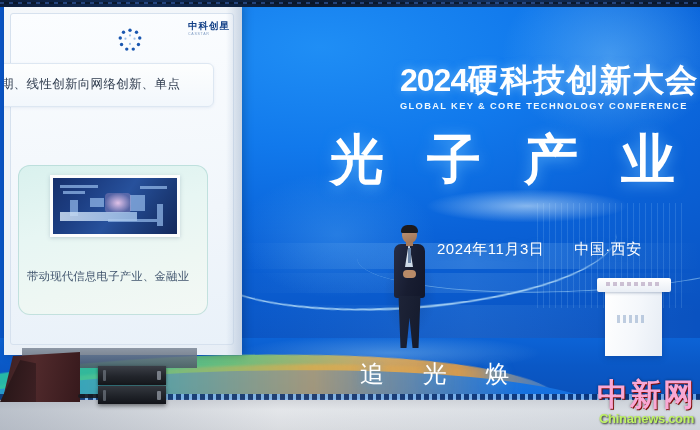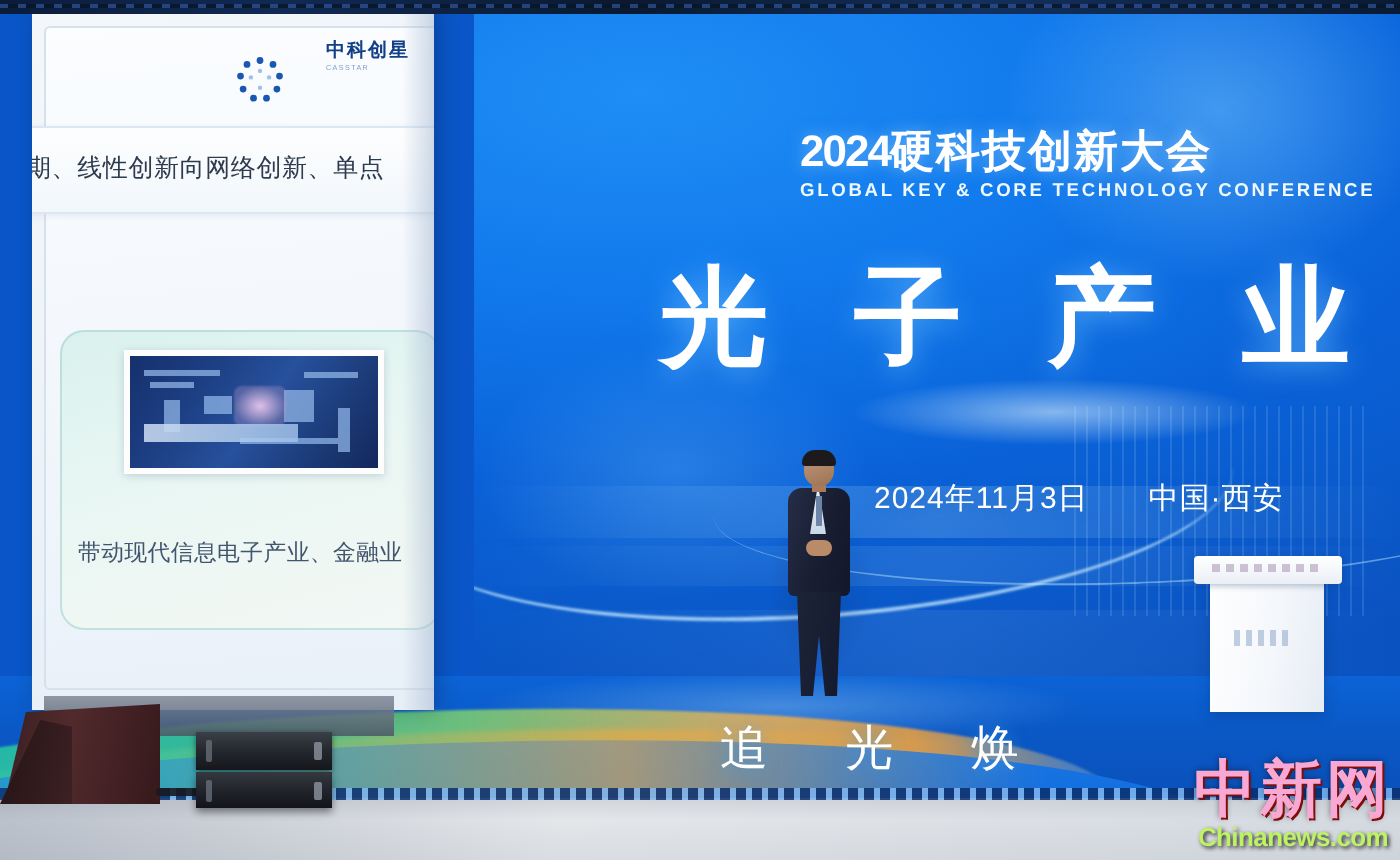--- a/index.html
+++ b/index.html
@@ -64,21 +64,21 @@
   .b2{top:268px;height:20px;opacity:.6;}
   .b3{top:300px;height:34px;opacity:.45;}
   .hotspot{
     position:absolute;left:150px;top:178px;width:280px;height:46px;
     background:radial-gradient(closest-side,rgba(235,250,255,.55),rgba(235,250,255,0) 72%);
   }
 
   
   .lockup{position:absolute;left:400px;top:64px;width:290px;text-align:left;}
   .lockup .l1{
-    font-size:22px;font-weight:bold;color:#ffffff;letter-spacing:1px;
+    font-size:32px;font-weight:bold;color:#ffffff;letter-spacing:1px;
     line-height:1.05;white-space:nowrap;
     text-shadow:0 0 8px rgba(160,215,255,.55);
   }
   .lockup .l1 .yr{letter-spacing:-1px;}
   .lockup .l2{
     margin-top:3px;font-size:9.3px;font-weight:bold;color:#eef8ff;
     letter-spacing:1.35px;white-space:nowrap;
   }
 
   
@@ -141,21 +141,21 @@
     position:absolute;left:0;top:399px;width:700px;height:31px;
     background:linear-gradient(180deg,#c9ccd2 0%,#dfe2e6 35%,#d3d6db 100%);
   }
   .floor .sheen{
     position:absolute;left:0;top:0;width:100%;height:100%;
     background:linear-gradient(90deg,rgba(150,160,175,.5),rgba(255,255,255,.15) 40%,rgba(200,208,218,.45));
   }
 
   
   .slide{
-    position:absolute;left:16px;top:5px;width:201px;height:350px;
+    position:absolute;left:4px;top:5px;width:238px;height:350px;
     background:linear-gradient(160deg,#f4f7fa 0%,#eef3f8 45%,#e7eef6 100%);
     box-shadow:2px 0 9px rgba(0,0,0,.22);
     overflow:hidden;
   }
   .slide .edgeshade{
     position:absolute;right:0;top:0;width:16px;height:100%;
     background:linear-gradient(90deg,rgba(200,212,228,0),rgba(168,186,210,.55));
   }
   .slide .inner{
     position:absolute;left:6px;top:8px;width:222px;height:330px;

